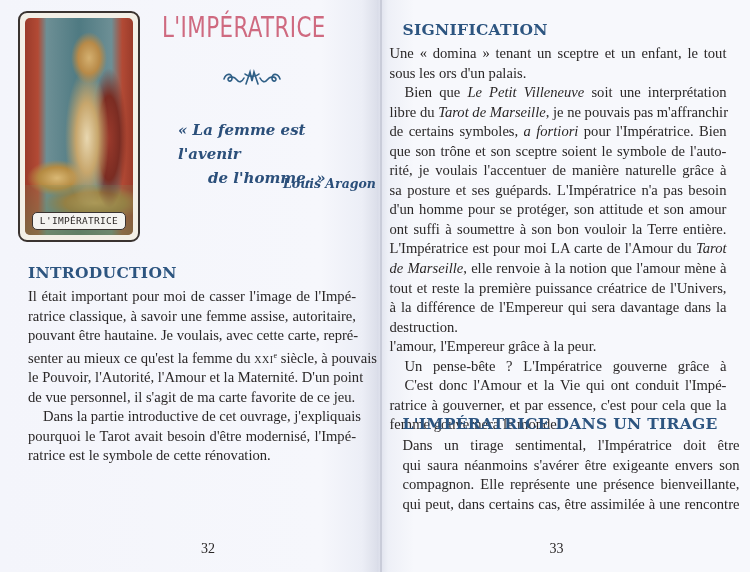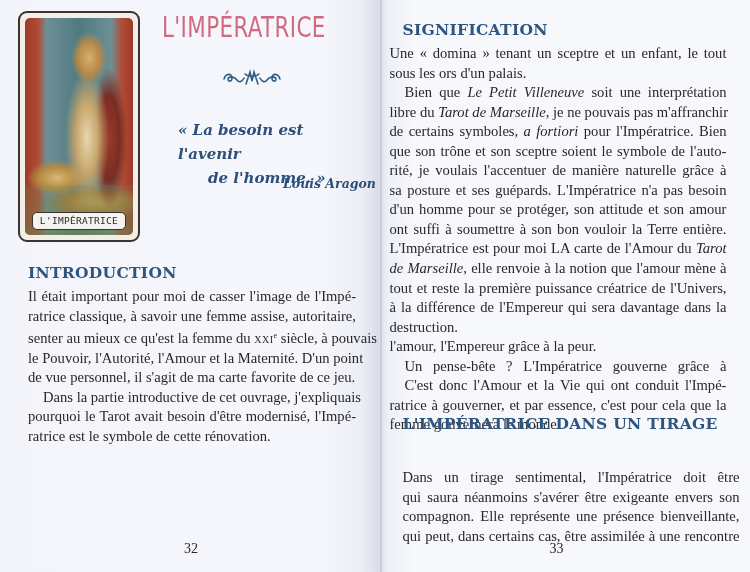--- a/index.html
+++ b/index.html
@@ -106,39 +106,40 @@
     <svg class="ornament" viewBox="0 0 62 18">
       <g fill="none" stroke="#2f5f86" stroke-width="1.6" stroke-linecap="round">
         <path d="M3 10 C5 4, 11 4, 11 9 C11 13, 7 13, 7 10 C8 7, 13 7, 16 11 C18 14, 21 13, 23 9"></path>
         <path d="M59 10 C57 4, 51 4, 51 9 C51 13, 55 13, 55 10 C54 7, 49 7, 46 11 C44 14, 41 13, 39 9"></path>
         <path d="M25 15 L29 3 L31 12 L33 3 L37 15"></path>
         <path d="M24 5 C27 8, 35 8, 38 5"></path>
       </g>
     </svg>
 
     <div class="epigraph">
-      <span class="l1">« La besoin est l'avenir</span>
+      <span class="l1">« La femme est l'avenir</span>
       <span class="l2">de l'homme. »</span>
     </div>
     <div class="epigraph-author">Louis Aragon</div>
 
     <div class="section-heading" style="left:28px; top:263px;text-align:right;">INTRODUCTION</div>
 
     <div class="body-text" style="left:28px; top:287px; width:328px;">
       <span class="line">Il était important pour moi de casser l'image de l'Impé-</span>
       <span class="line">ratrice classique, à savoir une femme assise, autoritaire,</span>
+      <span class="line">pouvant être hautaine. Je voulais, avec cette carte, repré-</span>
       <span class="line"><span>senter au mieux ce qu'est la femme du </span><span class="smallcaps">xxi</span><span class="sup">e</span><span> siècle, à pouvais</span></span>
       <span class="line">le Pouvoir, l'Autorité, l'Amour et la Maternité. D'un point</span>
       <span class="line last">de vue personnel, il s'agit de ma carte favorite de ce jeu.</span>
       <span class="line indent">Dans la partie introductive de cet ouvrage, j'expliquais</span>
       <span class="line">pourquoi le Tarot avait besoin d'être modernisé, l'Impé-</span>
       <span class="line last">ratrice est le symbole de cette rénovation.</span>
     </div>
 
-    <div class="page-number" style="left:184px;">32</div>
+    <div class="page-number" style="left:201px;">32</div>
   </div>
 
   <div class="page page-right">
 
     <div class="section-heading" style="left:25px; top:20px;">SIGNIFICATION</div>
 
     <div class="body-text" style="left:12px; top:44px; width:337px;">
       <span class="line">Une « domina » tenant un sceptre et un enfant, le tout</span>
       <span class="line last">sous les ors d'un palais.</span>
 
@@ -159,21 +160,21 @@
       <span class="line last">l'amour, l'Empereur grâce à la peur.</span>
       <span class="line indent">Un pense-bête ? L'Impératrice gouverne grâce à</span>
 
       <span class="line indent">C'est donc l'Amour et la Vie qui ont conduit l'Impé-</span>
       <span class="line">ratrice à gouverner, et par essence, c'est pour cela que la</span>
       <span class="line last">femme gouvernera le monde.</span>
     </div>
 
     <div class="section-heading" style="left:25px; top:414px;">L'IMPÉRATRICE DANS UN TIRAGE</div>
 
-    <div class="body-text" style="left:25px; top:436px; width:337px;margin-top:32px;">
+    <div class="body-text" style="left:25px; top:436px; width:337px;">
       <span class="line">Dans un tirage sentimental, l'Impératrice doit être</span>
       <span class="line">qui saura néanmoins s'avérer être exigeante envers son</span>
       <span class="line">compagnon. Elle représente une présence bienveillante,</span>
       <span class="line">qui peut, dans certains cas, être assimilée à une rencontre</span>
     </div>
 
     <div class="page-number" style="left:172px;">33</div>
   </div>
 
   <div class="spine"></div>

